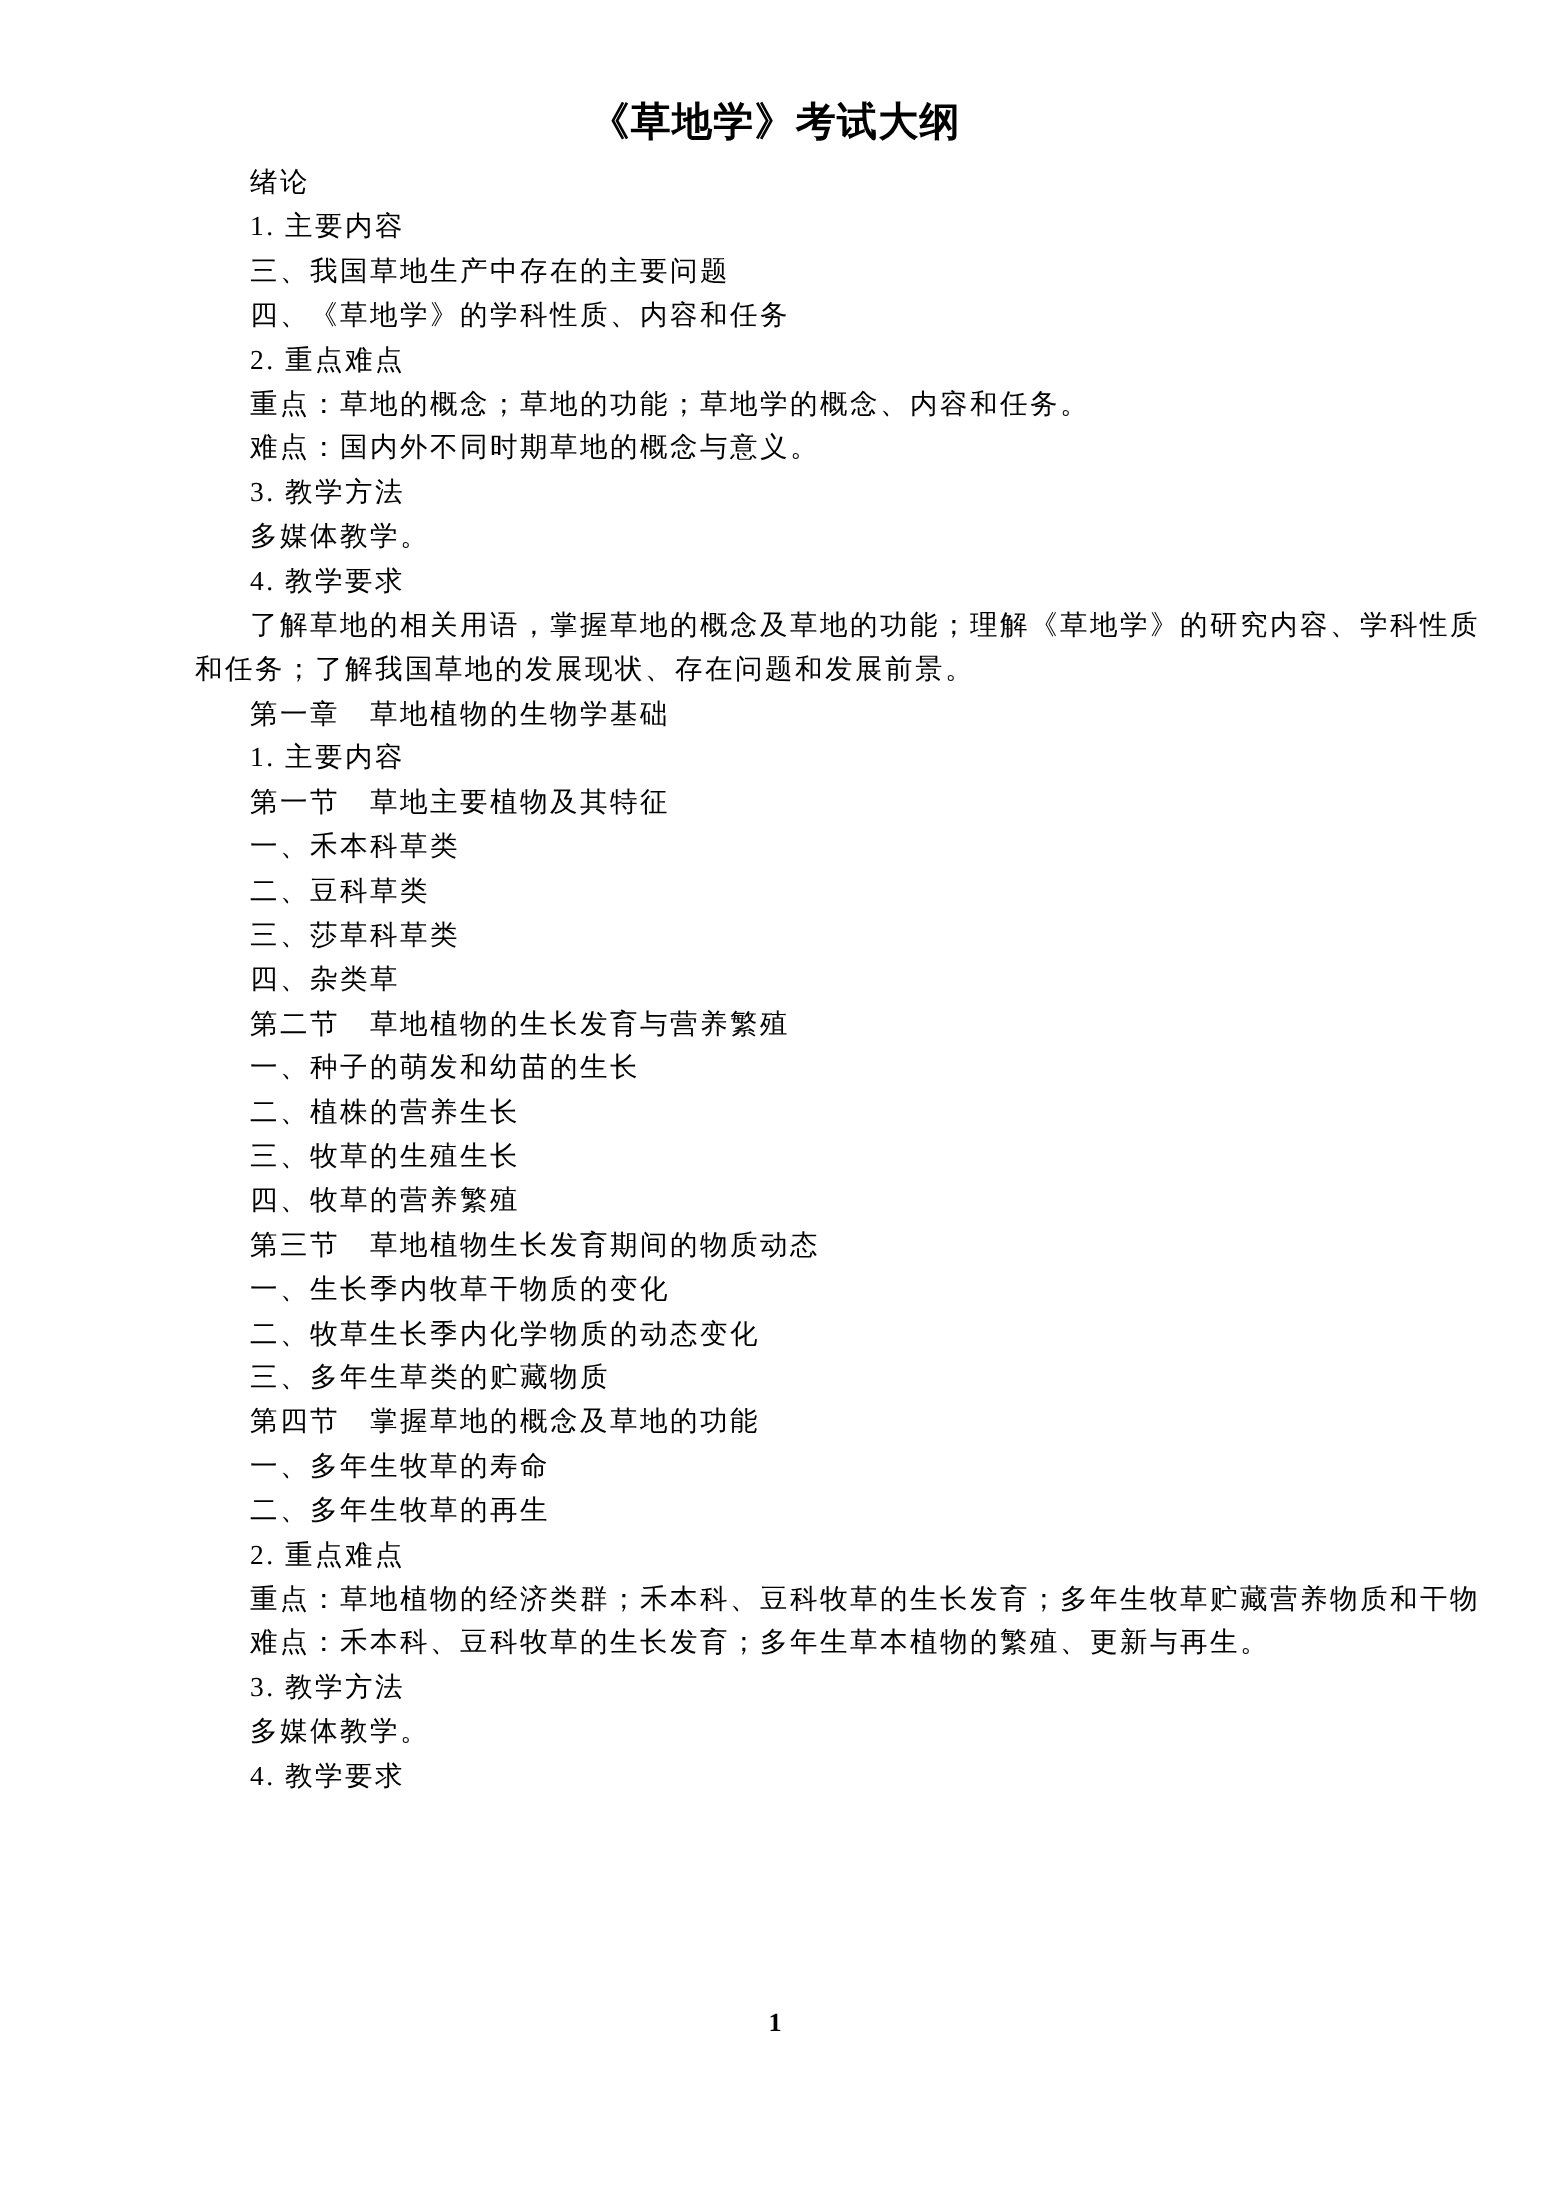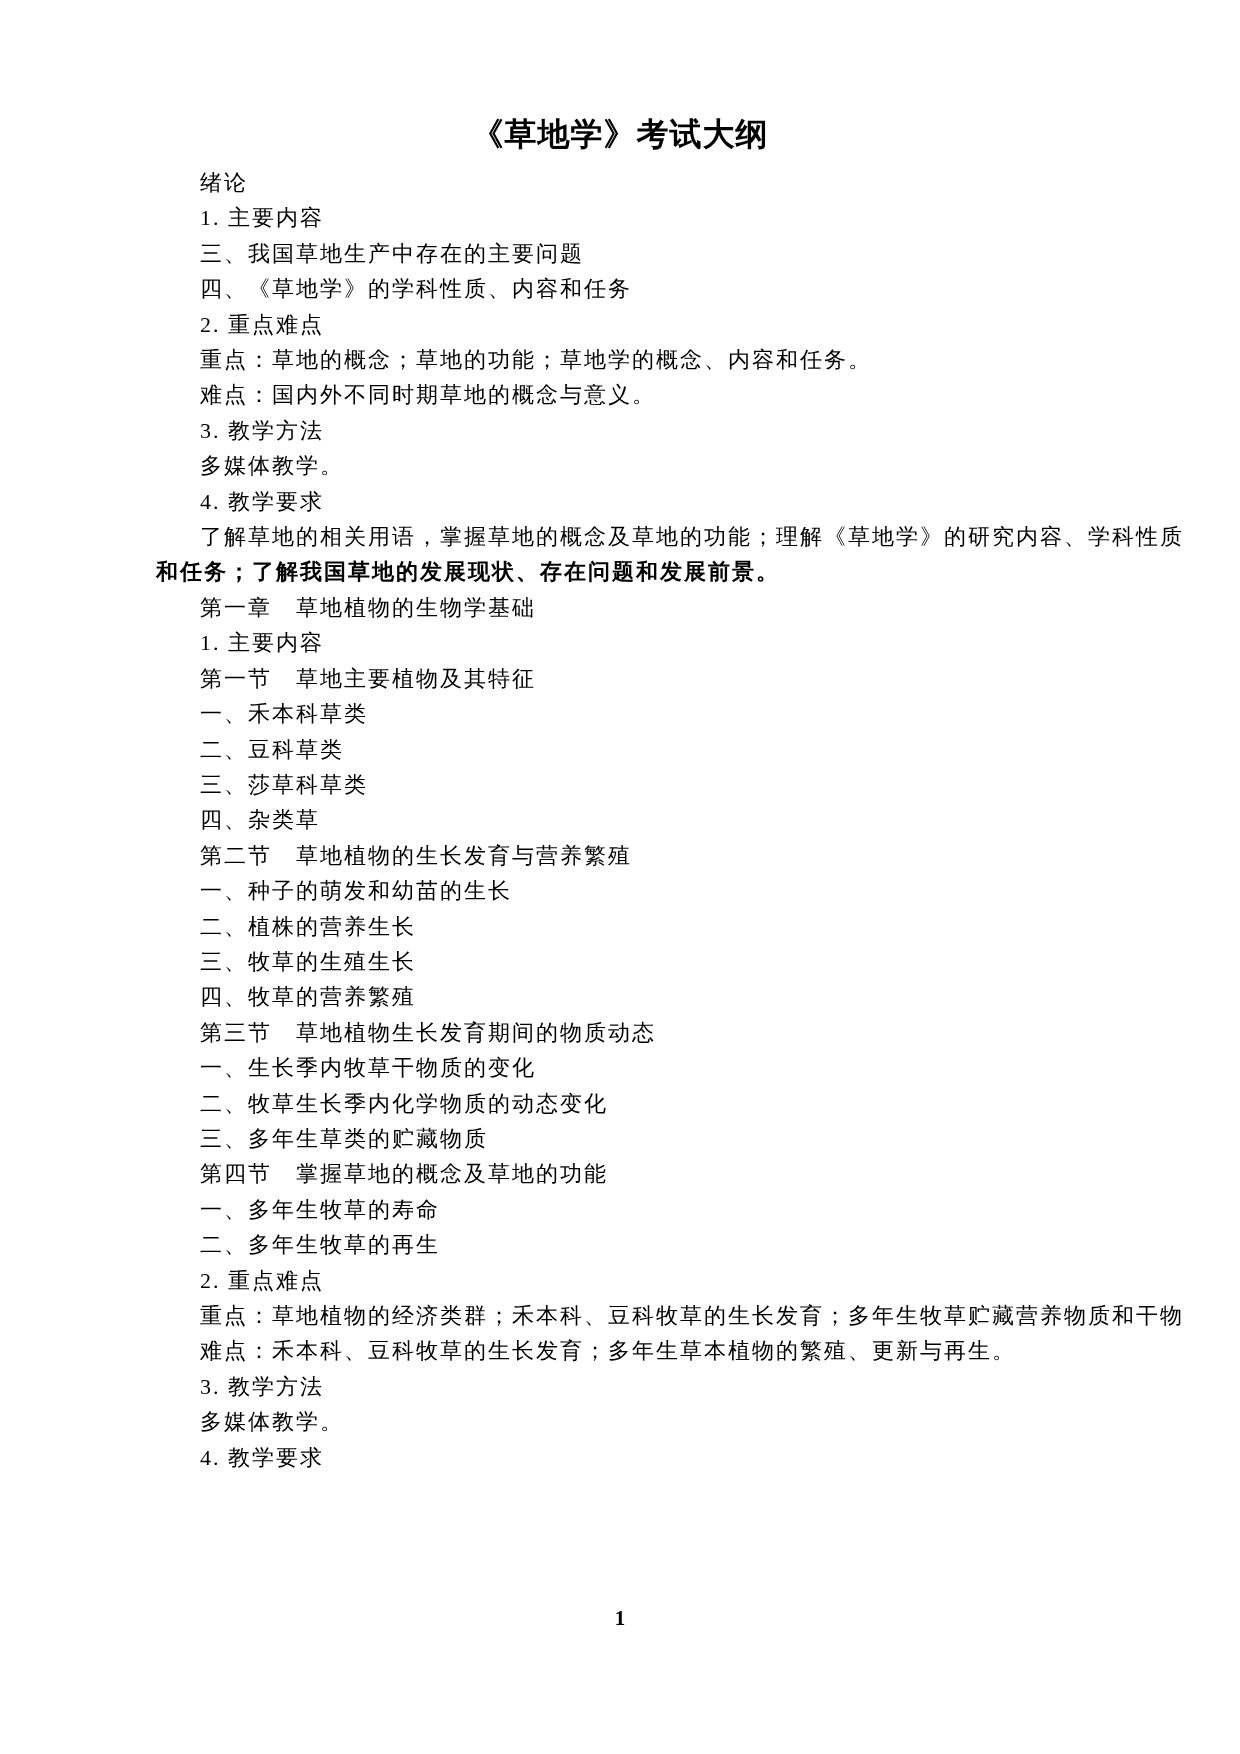--- a/index.html
+++ b/index.html
@@ -6,21 +6,21 @@
     margin: 0;
     padding: 0;
     background: #ffffff;
   }
   .page {
     position: relative;
     width: 1240px;
     height: 1754px;
     background: #ffffff;
     box-sizing: border-box;
-    padding: 113px 84px 0 156px;
+    padding: 76px 84px 0 156px;
     font-family: "Liberation Serif", "DejaVu Serif", serif;
     color: #000000;
     overflow: hidden;
   }
   .doc-title {
     margin: 0 0 10px 0;
     font-size: 32px;
     line-height: 42px;
     font-weight: bold;
     text-align: center;
@@ -32,21 +32,20 @@
   .doc-body p.line {
     margin: 0;
     font-size: 22px;
     line-height: 35.4px;
     letter-spacing: 2px;
     text-indent: 44px;
     white-space: nowrap;
   }
   .doc-body p.line.no-indent {
     text-indent: 0;
-    font-weight: bold;
   }
   .doc-body p.line.bold {
     font-weight: normal;
   }
   .page-number {
     position: absolute;
     top: 1604px;
     left: 0;
     width: 1240px;
     text-align: center;

